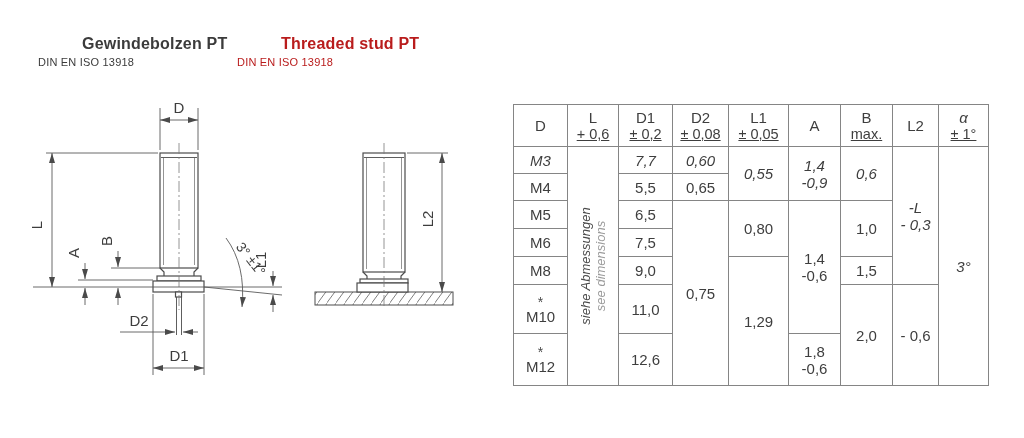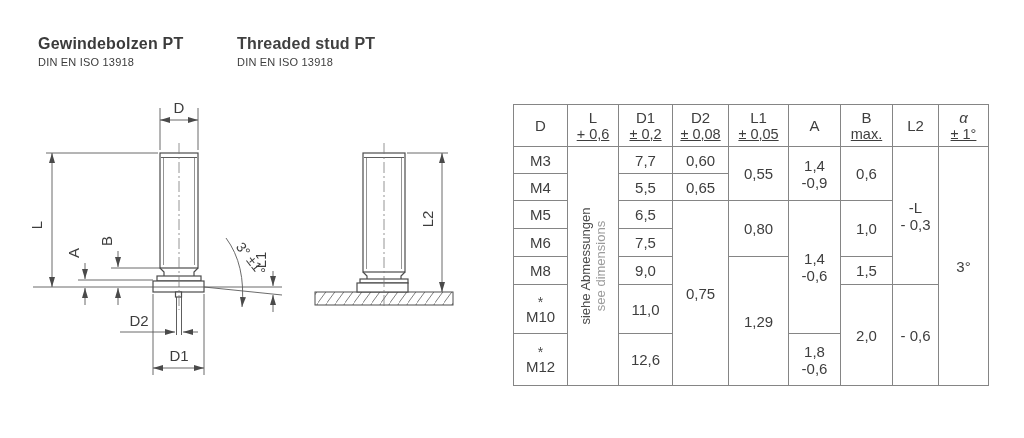--- a/index.html
+++ b/index.html
@@ -3,37 +3,37 @@
 <meta charset="utf-8">
 <style>
   html,body{margin:0;padding:0;}
   body{
     width:1024px;height:438px;background:#ffffff;position:relative;
     font-family:"Liberation Sans",sans-serif;overflow:hidden;
   }
   
   .title-block{position:absolute;top:34px;line-height:19px;}
   #title-de{left:38px;color:#3b3b3b;}
-  #title-en{left:237px;color:#404040;}
-  .title-name{font-size:16px;font-weight:bold;letter-spacing:.2px;}
+  #title-en{left:237px;color:#b91c1c;}
+  .title-name{font-size:16px;font-weight:bold;letter-spacing:.2px;margin-left:44px;}
   .title-std{font-size:11px;letter-spacing:.2px;}
   
   #drawing{position:absolute;left:30px;top:95px;}
   
   #spec-table{
     position:absolute;left:513px;top:104px;width:475px;
     border-collapse:collapse;table-layout:fixed;
     color:#3e3e3e;font-size:15px;
   }
   #spec-table td{
     border:1px solid #858585;text-align:center;vertical-align:middle;
     padding:0;line-height:17px;overflow:visible;
   }
   tr.r-h{height:42px;}
-  tr.r1{height:27px;} tr.r2{height:27px;}
+  tr.r1{height:27px;font-style:italic;} tr.r2{height:27px;}
   tr.r3{height:28px;} tr.r4{height:28px;} tr.r5{height:28px;}
   tr.r6{height:49px;} tr.r7{height:52px;}
   .h2{font-size:14.5px;text-decoration:underline;}
   .alpha-sym{font-style:italic;}
   .star-line{font-size:14px;line-height:11px;padding-top:3px;color:#4a4a4a;}
   .vwrap{height:235px;display:flex;align-items:center;justify-content:center;}
   .vrot{transform:rotate(-90deg);white-space:nowrap;text-align:center;
         font-size:13px;line-height:15px;}
   .vrot .de{color:#4a4a4a;}
   .vrot .en{color:#9b9b9b;}

